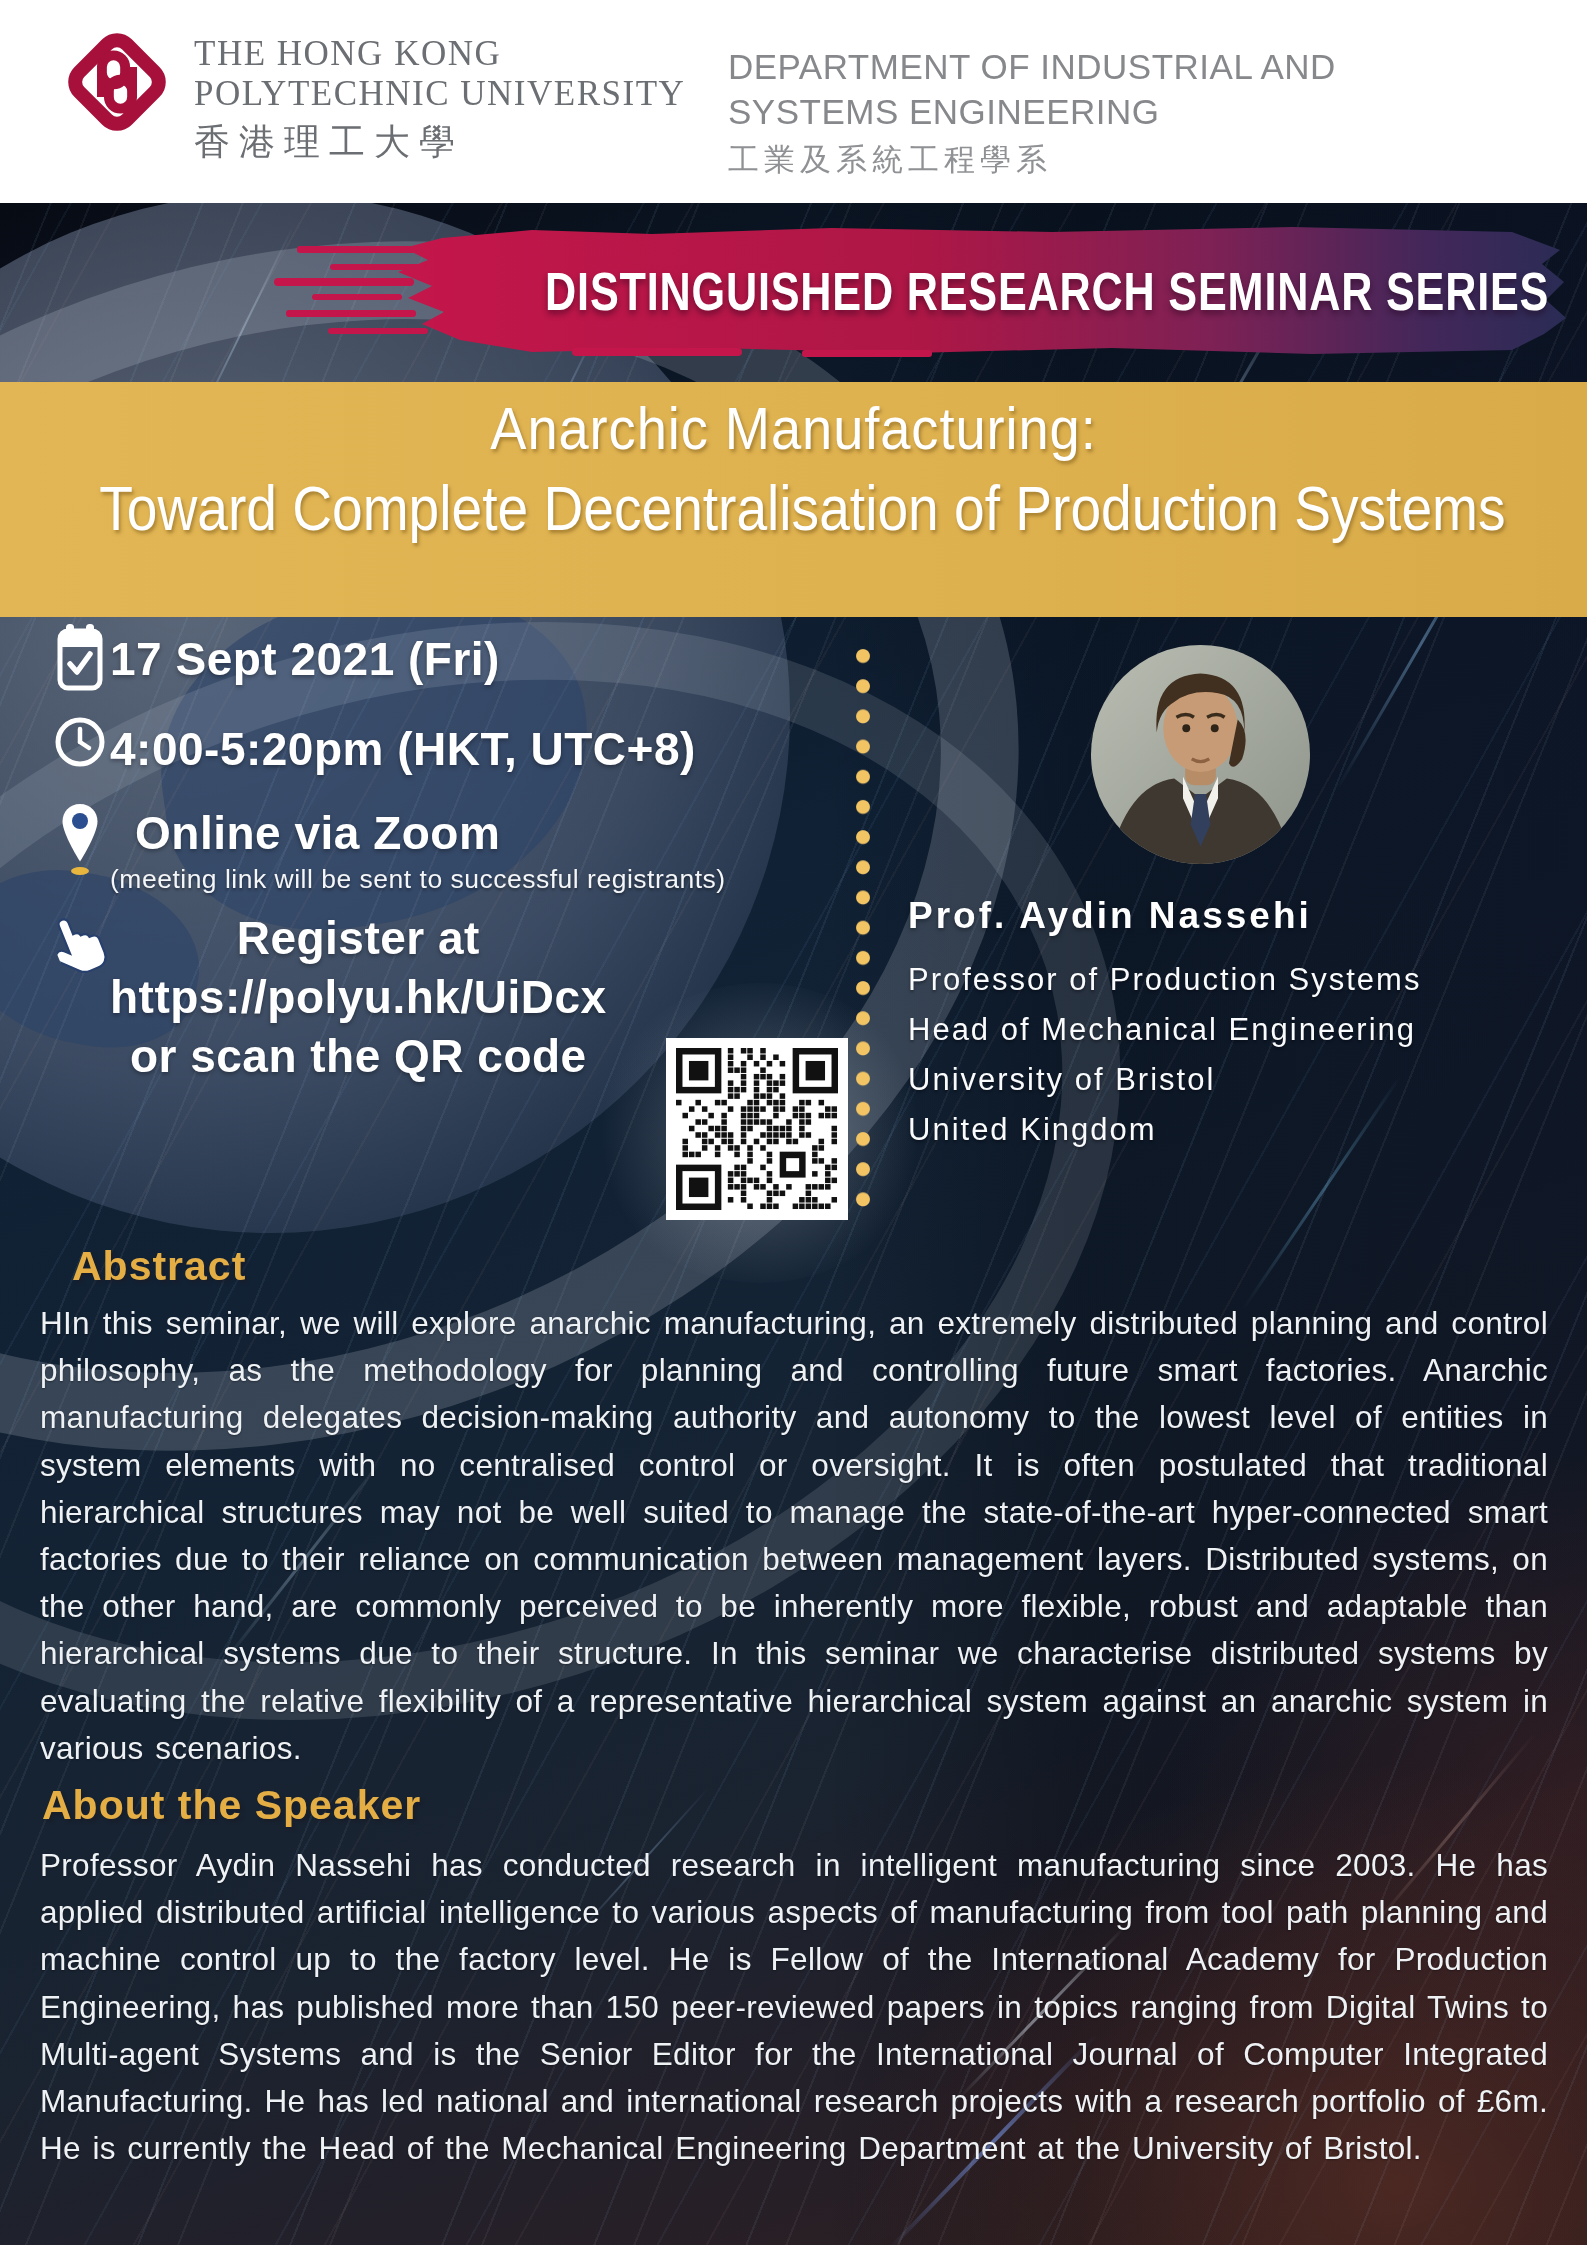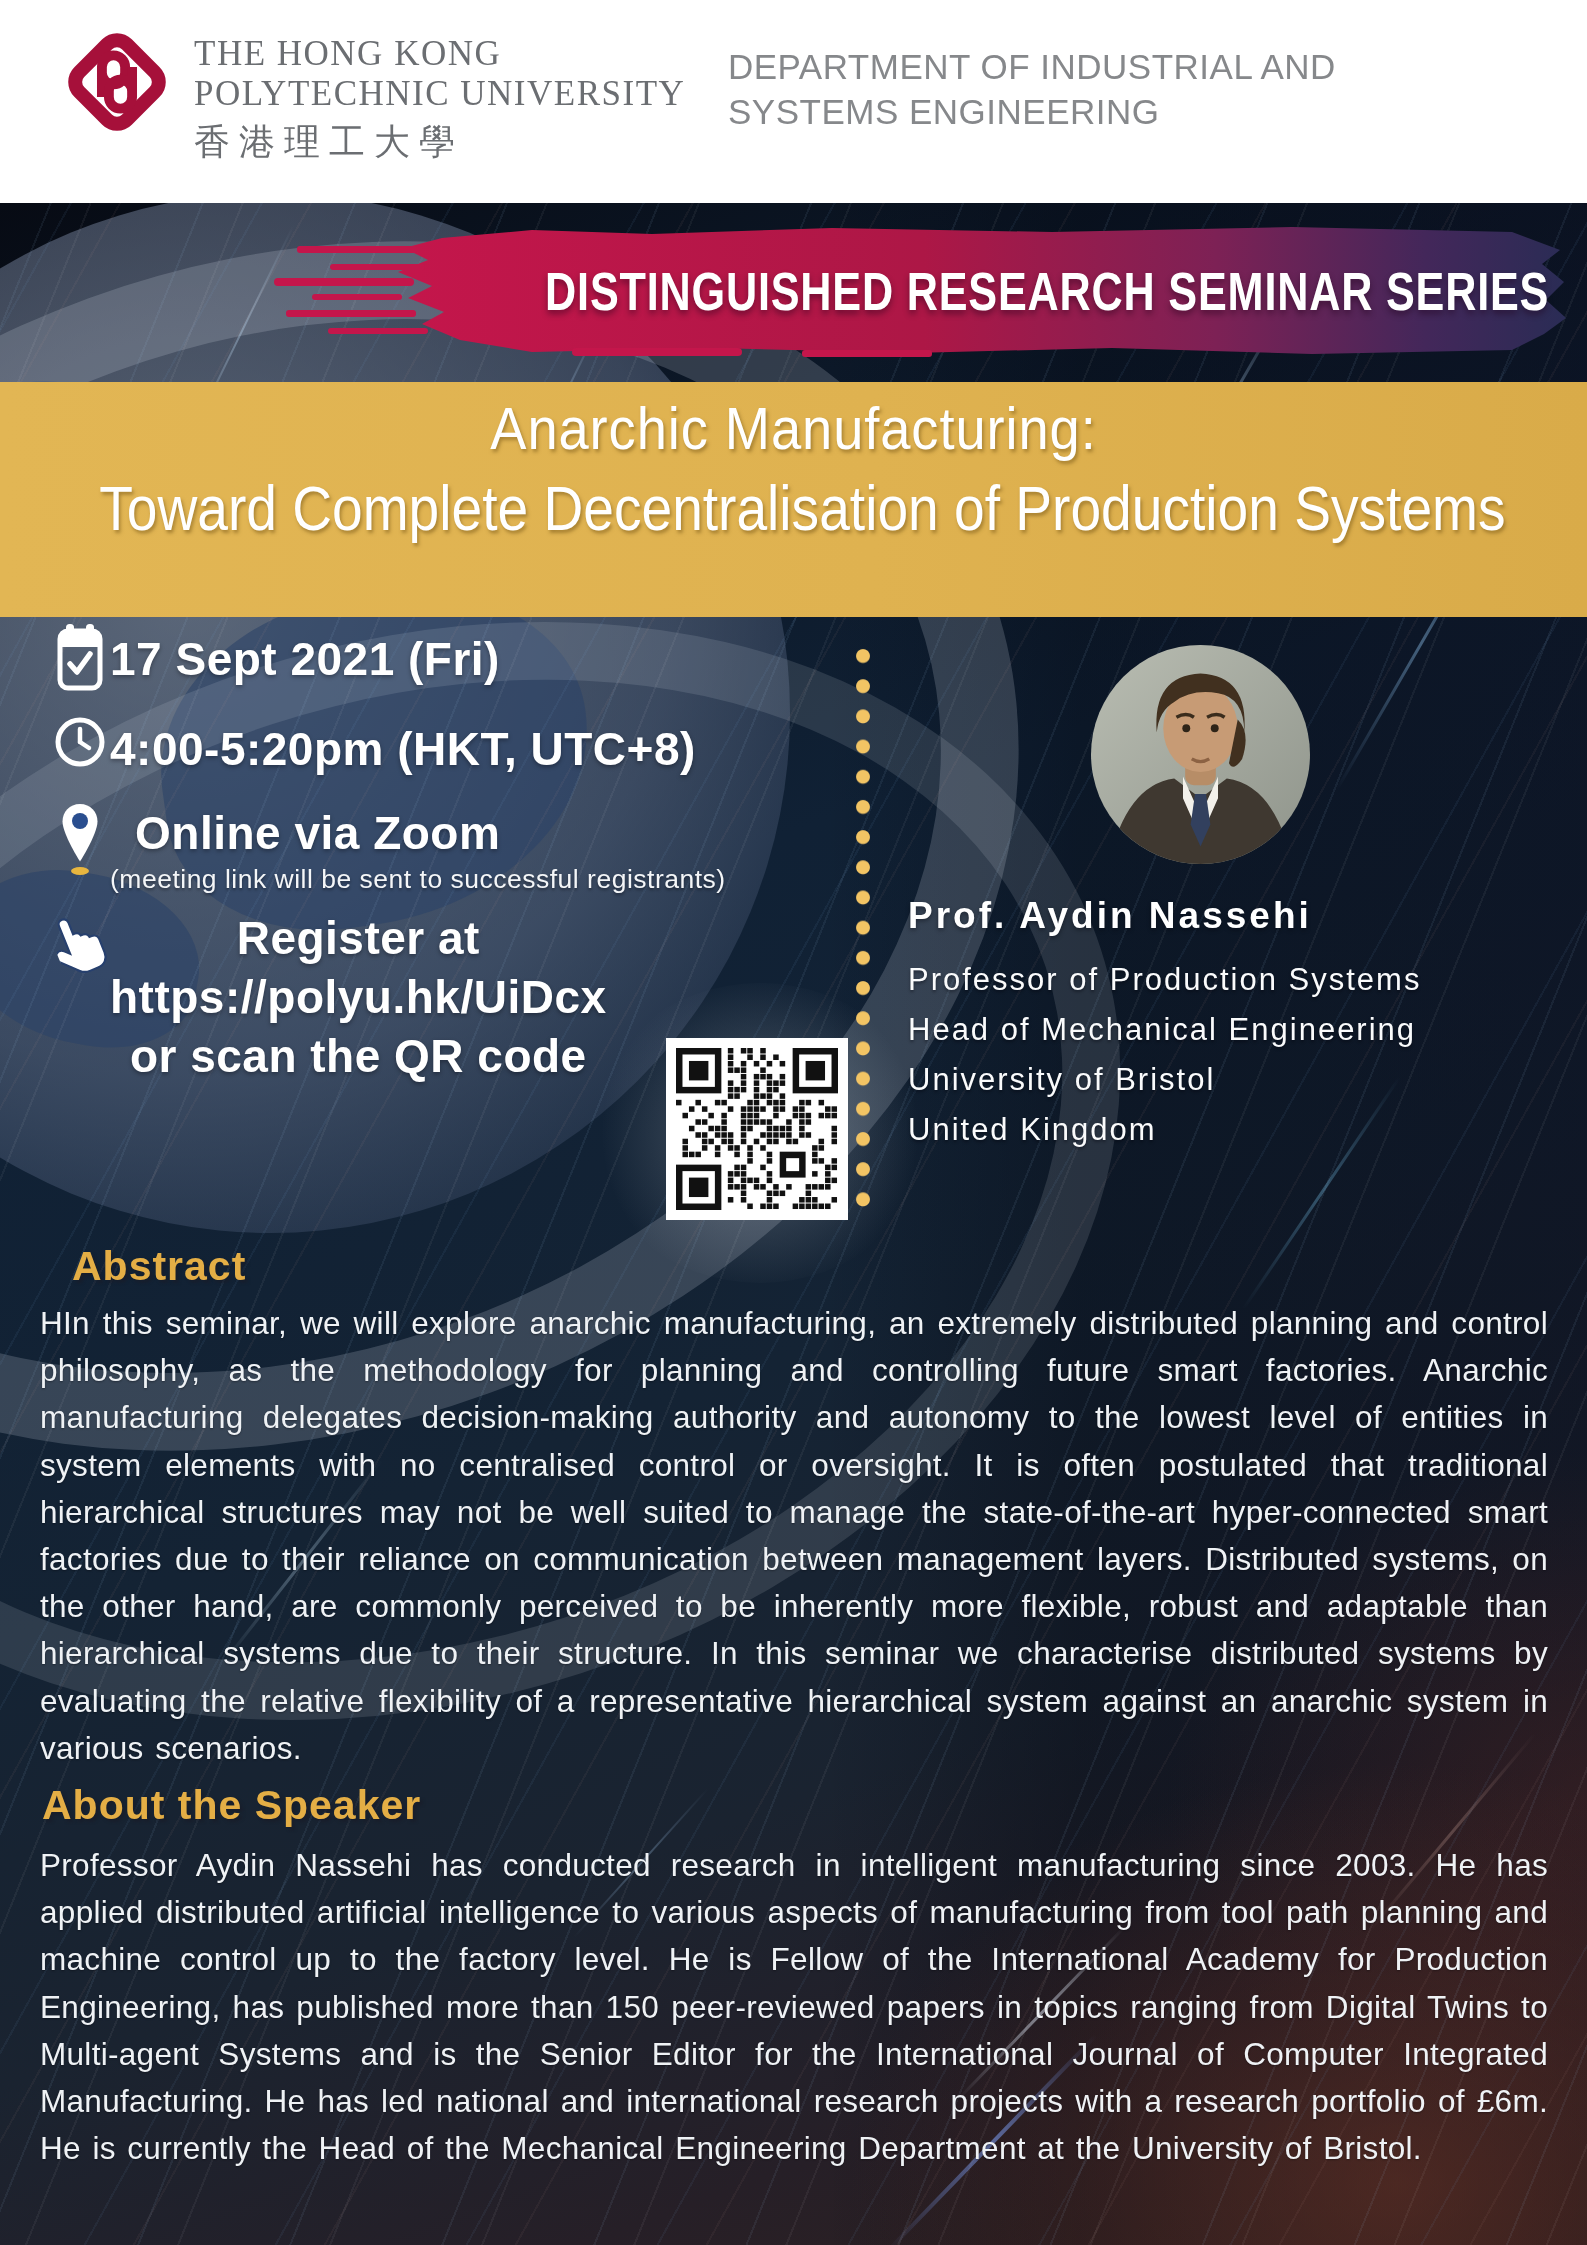--- a/index.html
+++ b/index.html
@@ -117,20 +117,21 @@
       </g>
     </svg>
     <div class="uni-text">
       <div class="uni-line">THE HONG KONG</div>
       <div class="uni-line">POLYTECHNIC UNIVERSITY</div>
       <div class="uni-zh">香港理工大學</div>
     </div>
     <div class="dept-text">
       <div class="dept-line">DEPARTMENT OF INDUSTRIAL AND</div>
       <div class="dept-line">SYSTEMS ENGINEERING</div>
+      <div class="dept-zh">工業及系統工程學系</div>
     </div>
   </div>
 
   <div class="space-bg">
     <div class="globe">
       <div class="continent c1"></div>
       <div class="continent c2"></div>
       <div class="continent c3"></div>
       <div class="continent c4"></div>
     </div>

